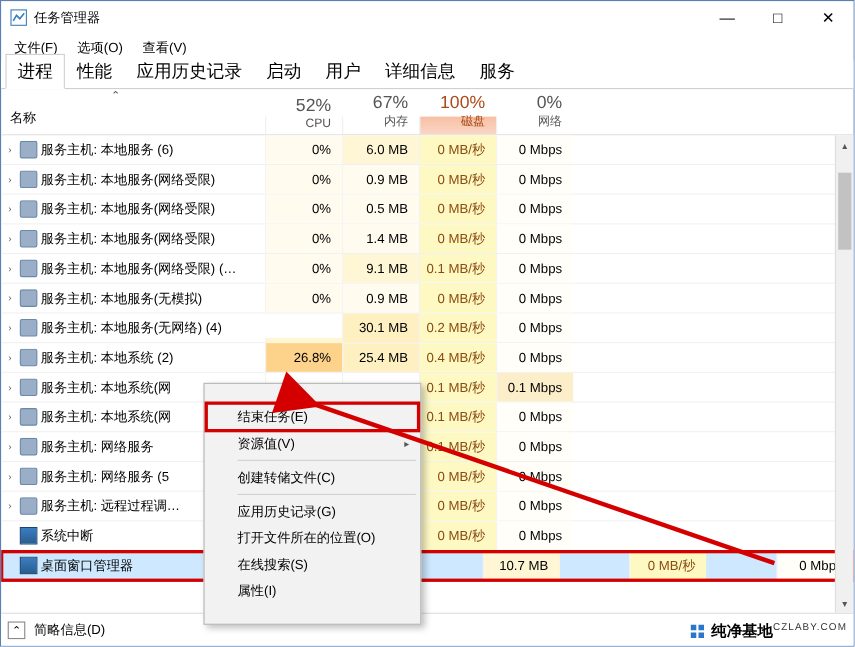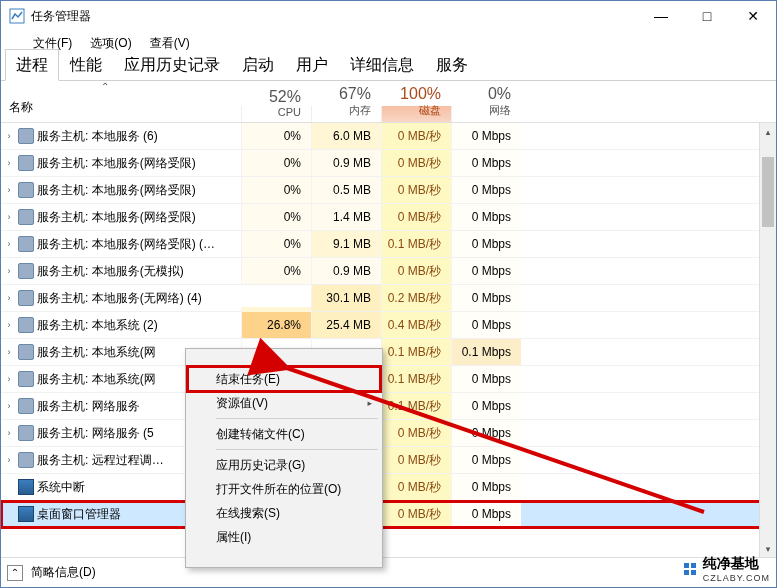--- a/index.html
+++ b/index.html
@@ -3,21 +3,21 @@
 <meta charset="utf-8">
 <style>
   * { box-sizing: border-box; }
   html, body { margin:0; padding:0; font-family:"Microsoft YaHei","Segoe UI",Arial,sans-serif; font-size:12px; color:#000; background:#fff; }
   .window { width:777px; height:588px; border:1px solid #5a7fb3; position:relative; background:#fff; overflow:hidden; }
   .titlebar { height:30px; display:flex; align-items:center; padding-left:8px; }
   .titlebar-icon { width:16px; height:16px; margin-right:6px; }
   .titlebar-title { flex:1; font-size:12px; }
   .winbtns { display:flex; height:30px; }
   .winbtn { width:46px; display:flex; align-items:center; justify-content:center; font-size:14px; }
-  .menubar { height:24px; display:flex; align-items:center; padding-left:4px; gap:2px;margin-left:20px; }
+  .menubar { height:24px; display:flex; align-items:center; padding-left:4px; gap:2px; }
   .menubar .mitem { padding:4px 8px; }
   .tabrow { height:26px; display:flex; align-items:flex-end; padding-left:4px; border-bottom:1px solid #d0d0d0; background:#fff; }
   .tab { padding:5px 10px 4px; border:1px solid transparent; border-bottom:none; font-size:16px; position:relative; }
   .tab.active { border:1px solid #d0d0d0; border-bottom:1px solid #fff; background:#fff; margin-bottom:-1px; }
   .headerrow { height:42px; display:flex; align-items:stretch; border-bottom:1px solid #e0e0e0; }
   .namecol { width:240px; display:flex; align-items:flex-end; padding:0 8px 6px; gap:6px; font-size:12px; position:relative;}
   .sortcaret { position:absolute; left:100px; top:0; font-size:10px; color:#555;}
   .metriccol { width:70px; text-align:right; padding:3px 10px 4px 2px; display:flex; flex-direction:column; justify-content:flex-end; align-items:flex-end; border-left:1px solid #eee;margin-top:25px;}
   .metriccol .pct { font-size:16px; color:#555; }
   .metriccol .lbl { font-size:11px; color:#555; }
@@ -33,21 +33,21 @@
   .rcell { width:70px; text-align:right; padding-right:10px; font-size:12px; height:100%; display:flex; align-items:center; justify-content:flex-end; border-left:1px solid #f3f3f3;}
   .cpu0 { background:#fffcef; }
   .cpu1 { background:#fff6d6;margin-top:43px; }
   .cpu3 { background:#fdd28a; }
   .mem0 { background:#fffcef; }
   .mem1 { background:#fff6d6; }
   .mem2 { background:#fff0c2; }
   .disk1 { background:#fef9c3; color:#8a4a10;}
   .net0 { background:#fffef8; }
   .net1 { background:#fceec8; }
-  .row.selected { background:#cde8ff; }
+  .row.selected { background:#cde8ff;justify-content:space-between; }
   .row.selected .rcell-name { background:#cde8ff; }
   .row.box2 { outline:3px solid #d40000; outline-offset:-2px; }
   
   .vscroll { position:absolute; right:0; top:122px; bottom:30px; width:17px; background:#f0f0f0; border-left:1px solid #ddd;}
   .vscroll .arrow{height:17px;display:flex;align-items:center;justify-content:center;font-size:9px;color:#555;}
   .vscroll .thumb{position:absolute;top:34px;left:2px;right:2px;height:70px;background:#c2c2c2;}
   
   .status { position:absolute; left:0; right:0; bottom:0; height:30px; border-top:1px solid #ddd; display:flex; align-items:center; padding-left:6px; gap:8px; background:#fff;}
   .status .expand { width:16px; height:16px; border:1px solid #888; display:flex; align-items:center; justify-content:center; font-size:10px;}
   
@@ -56,21 +56,21 @@
   .ctxitem .subcaret{ position:absolute; right:8px; font-size:9px; color:#555;}
   .ctxitem.hl{ outline:3px solid #d40000; outline-offset:-1px;}
   .ctxsep{ height:1px; background:#d0d0d0; margin:3px 2px 3px 28px;}
   
   .redarrow { position:absolute; left:183px; top:336px; width:560px; height:200px; pointer-events:none; z-index:20;}
   
   .watermark { position:absolute; right:6px; bottom:4px; display:flex; align-items:center; gap:4px; font-size:11px; z-index:30;}
   .wm-icon{ width:18px; height:18px; }
   .wm-text1{font-weight:bold; font-size:14px;}
   .wm-text2{font-size:9px; letter-spacing:1px; color:#333;}
-  .wm-col{display:flex;flex-direction:column;align-items:flex-start;}
+  .wm-col{display:flex;flex-direction:row;align-items:flex-start;}
   
   .ricon.sys { background:linear-gradient(#3a7ec0,#2a5e90); border:1px solid #1a4570;}
 </style>
 </head>
 <body>
 
 <div class="window">
 
   <div class="titlebar">
     <span class="titlebar-icon">

